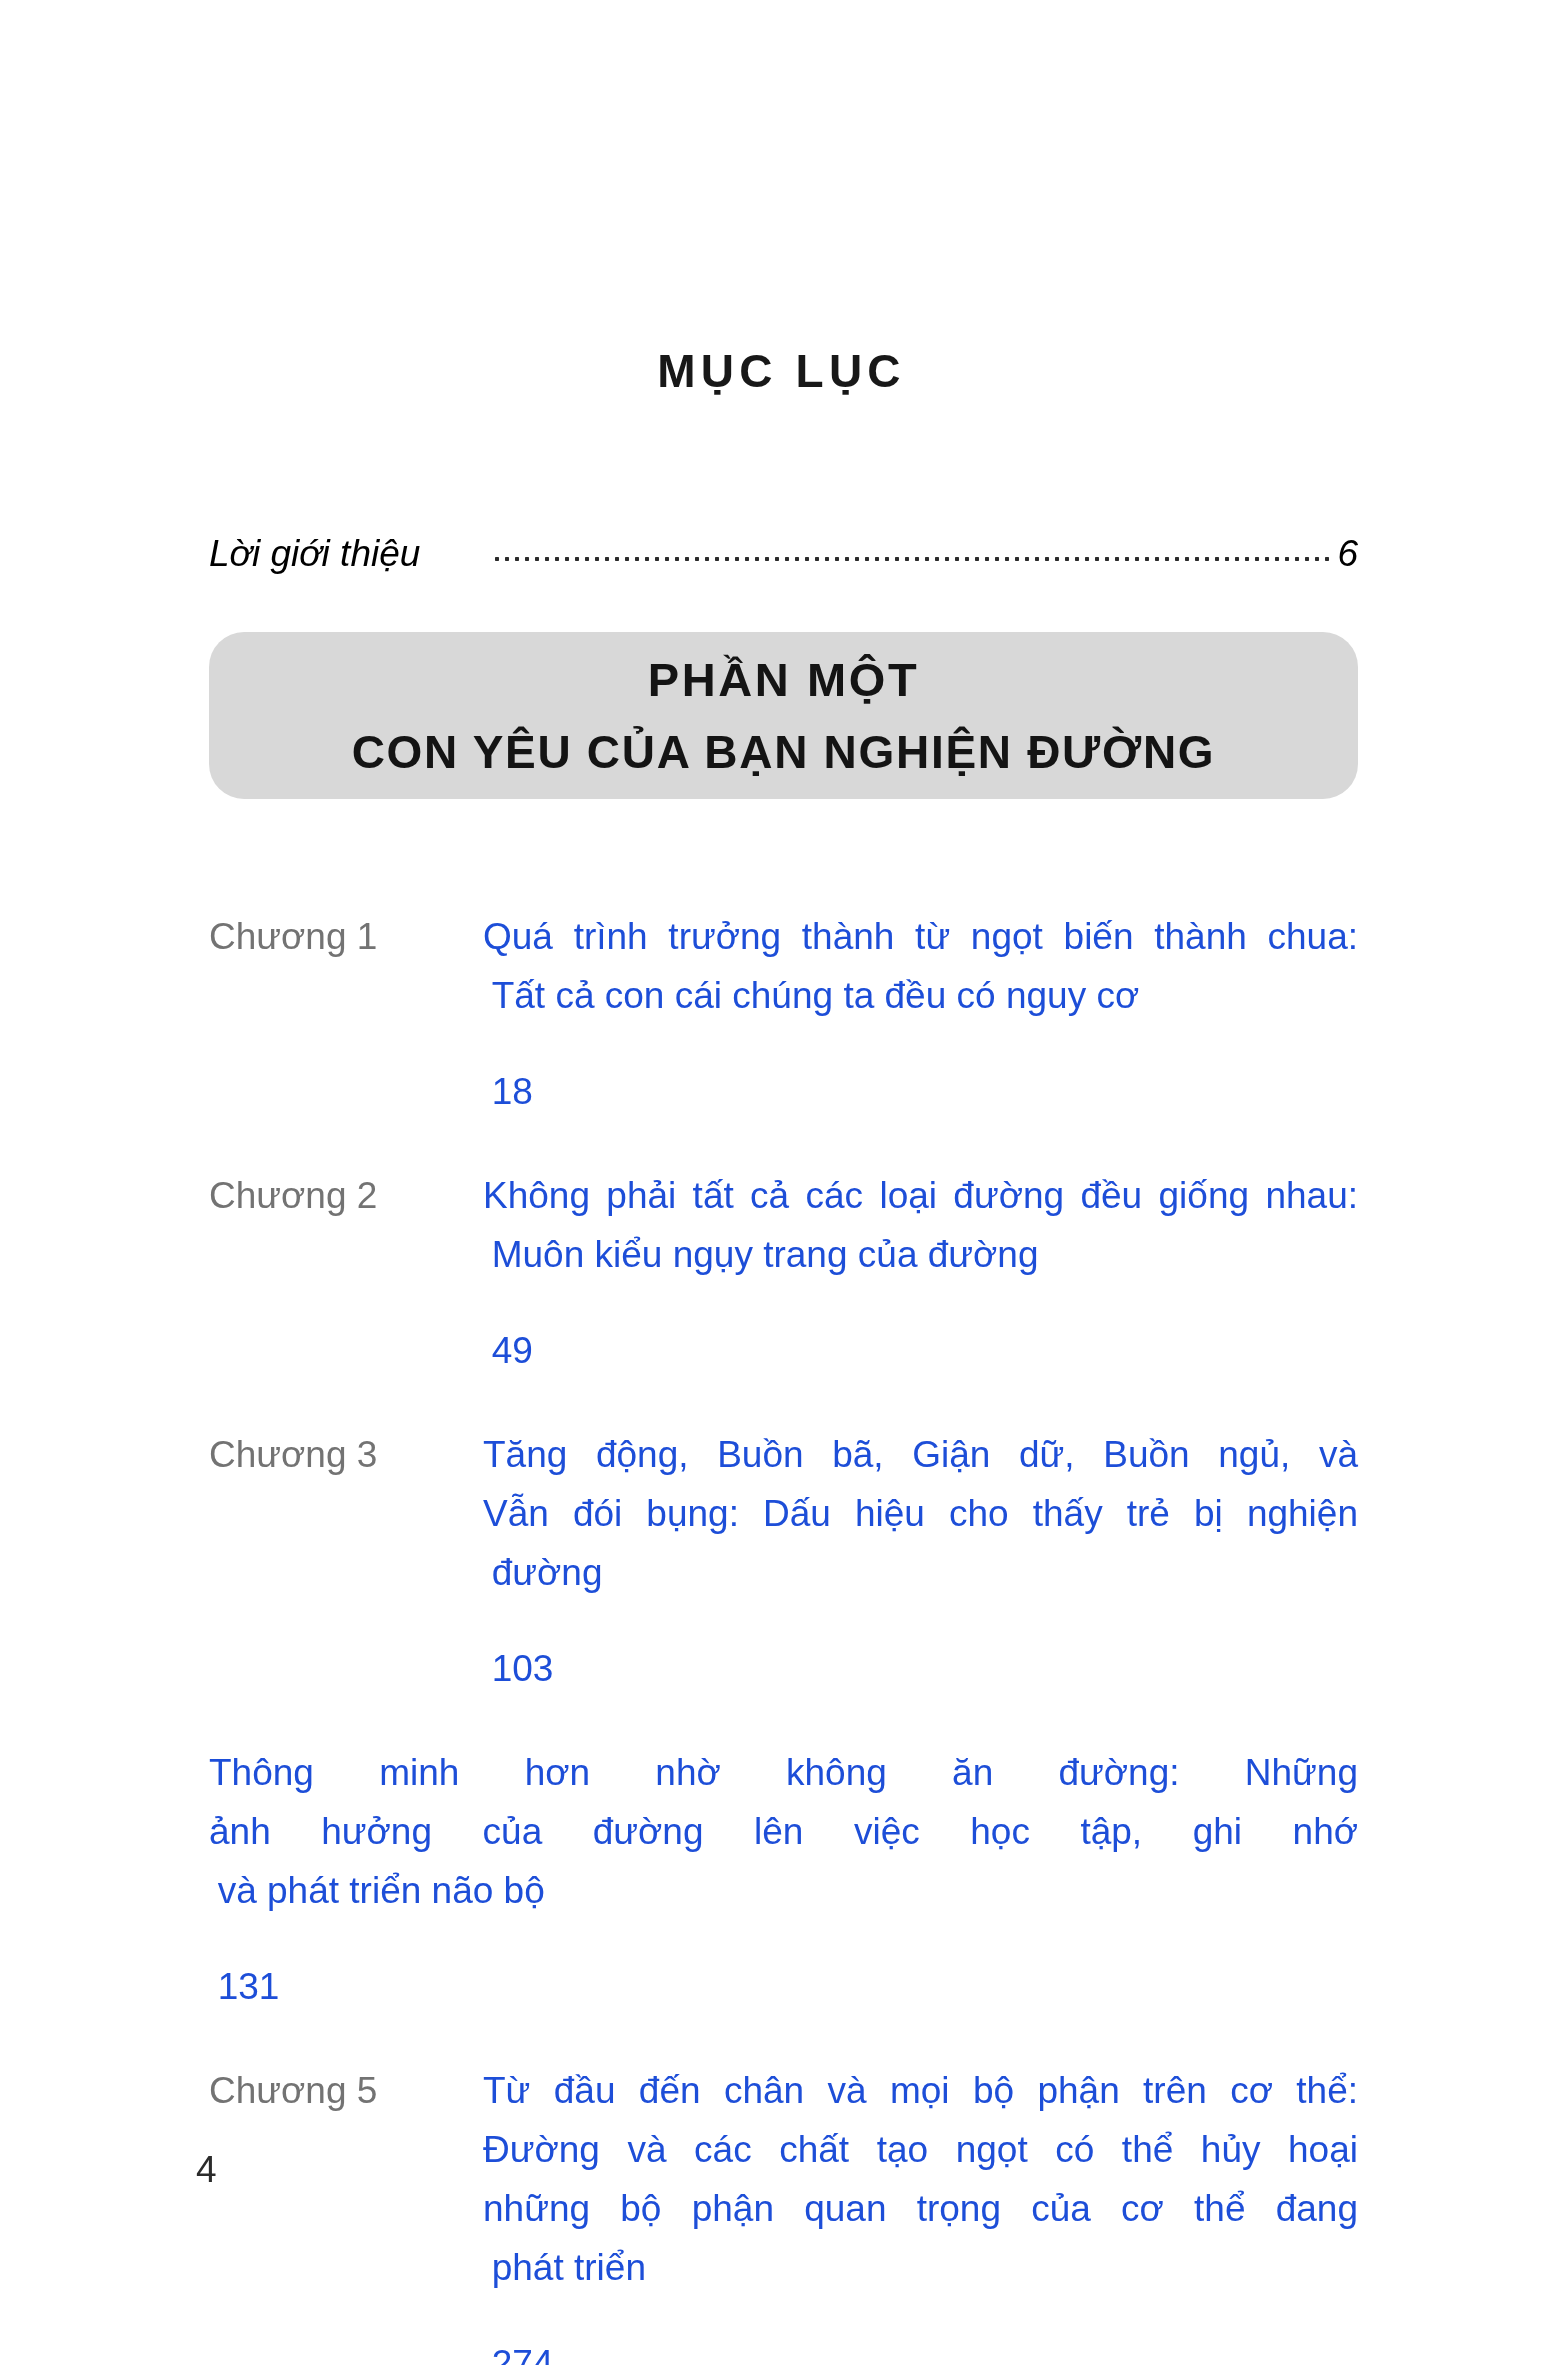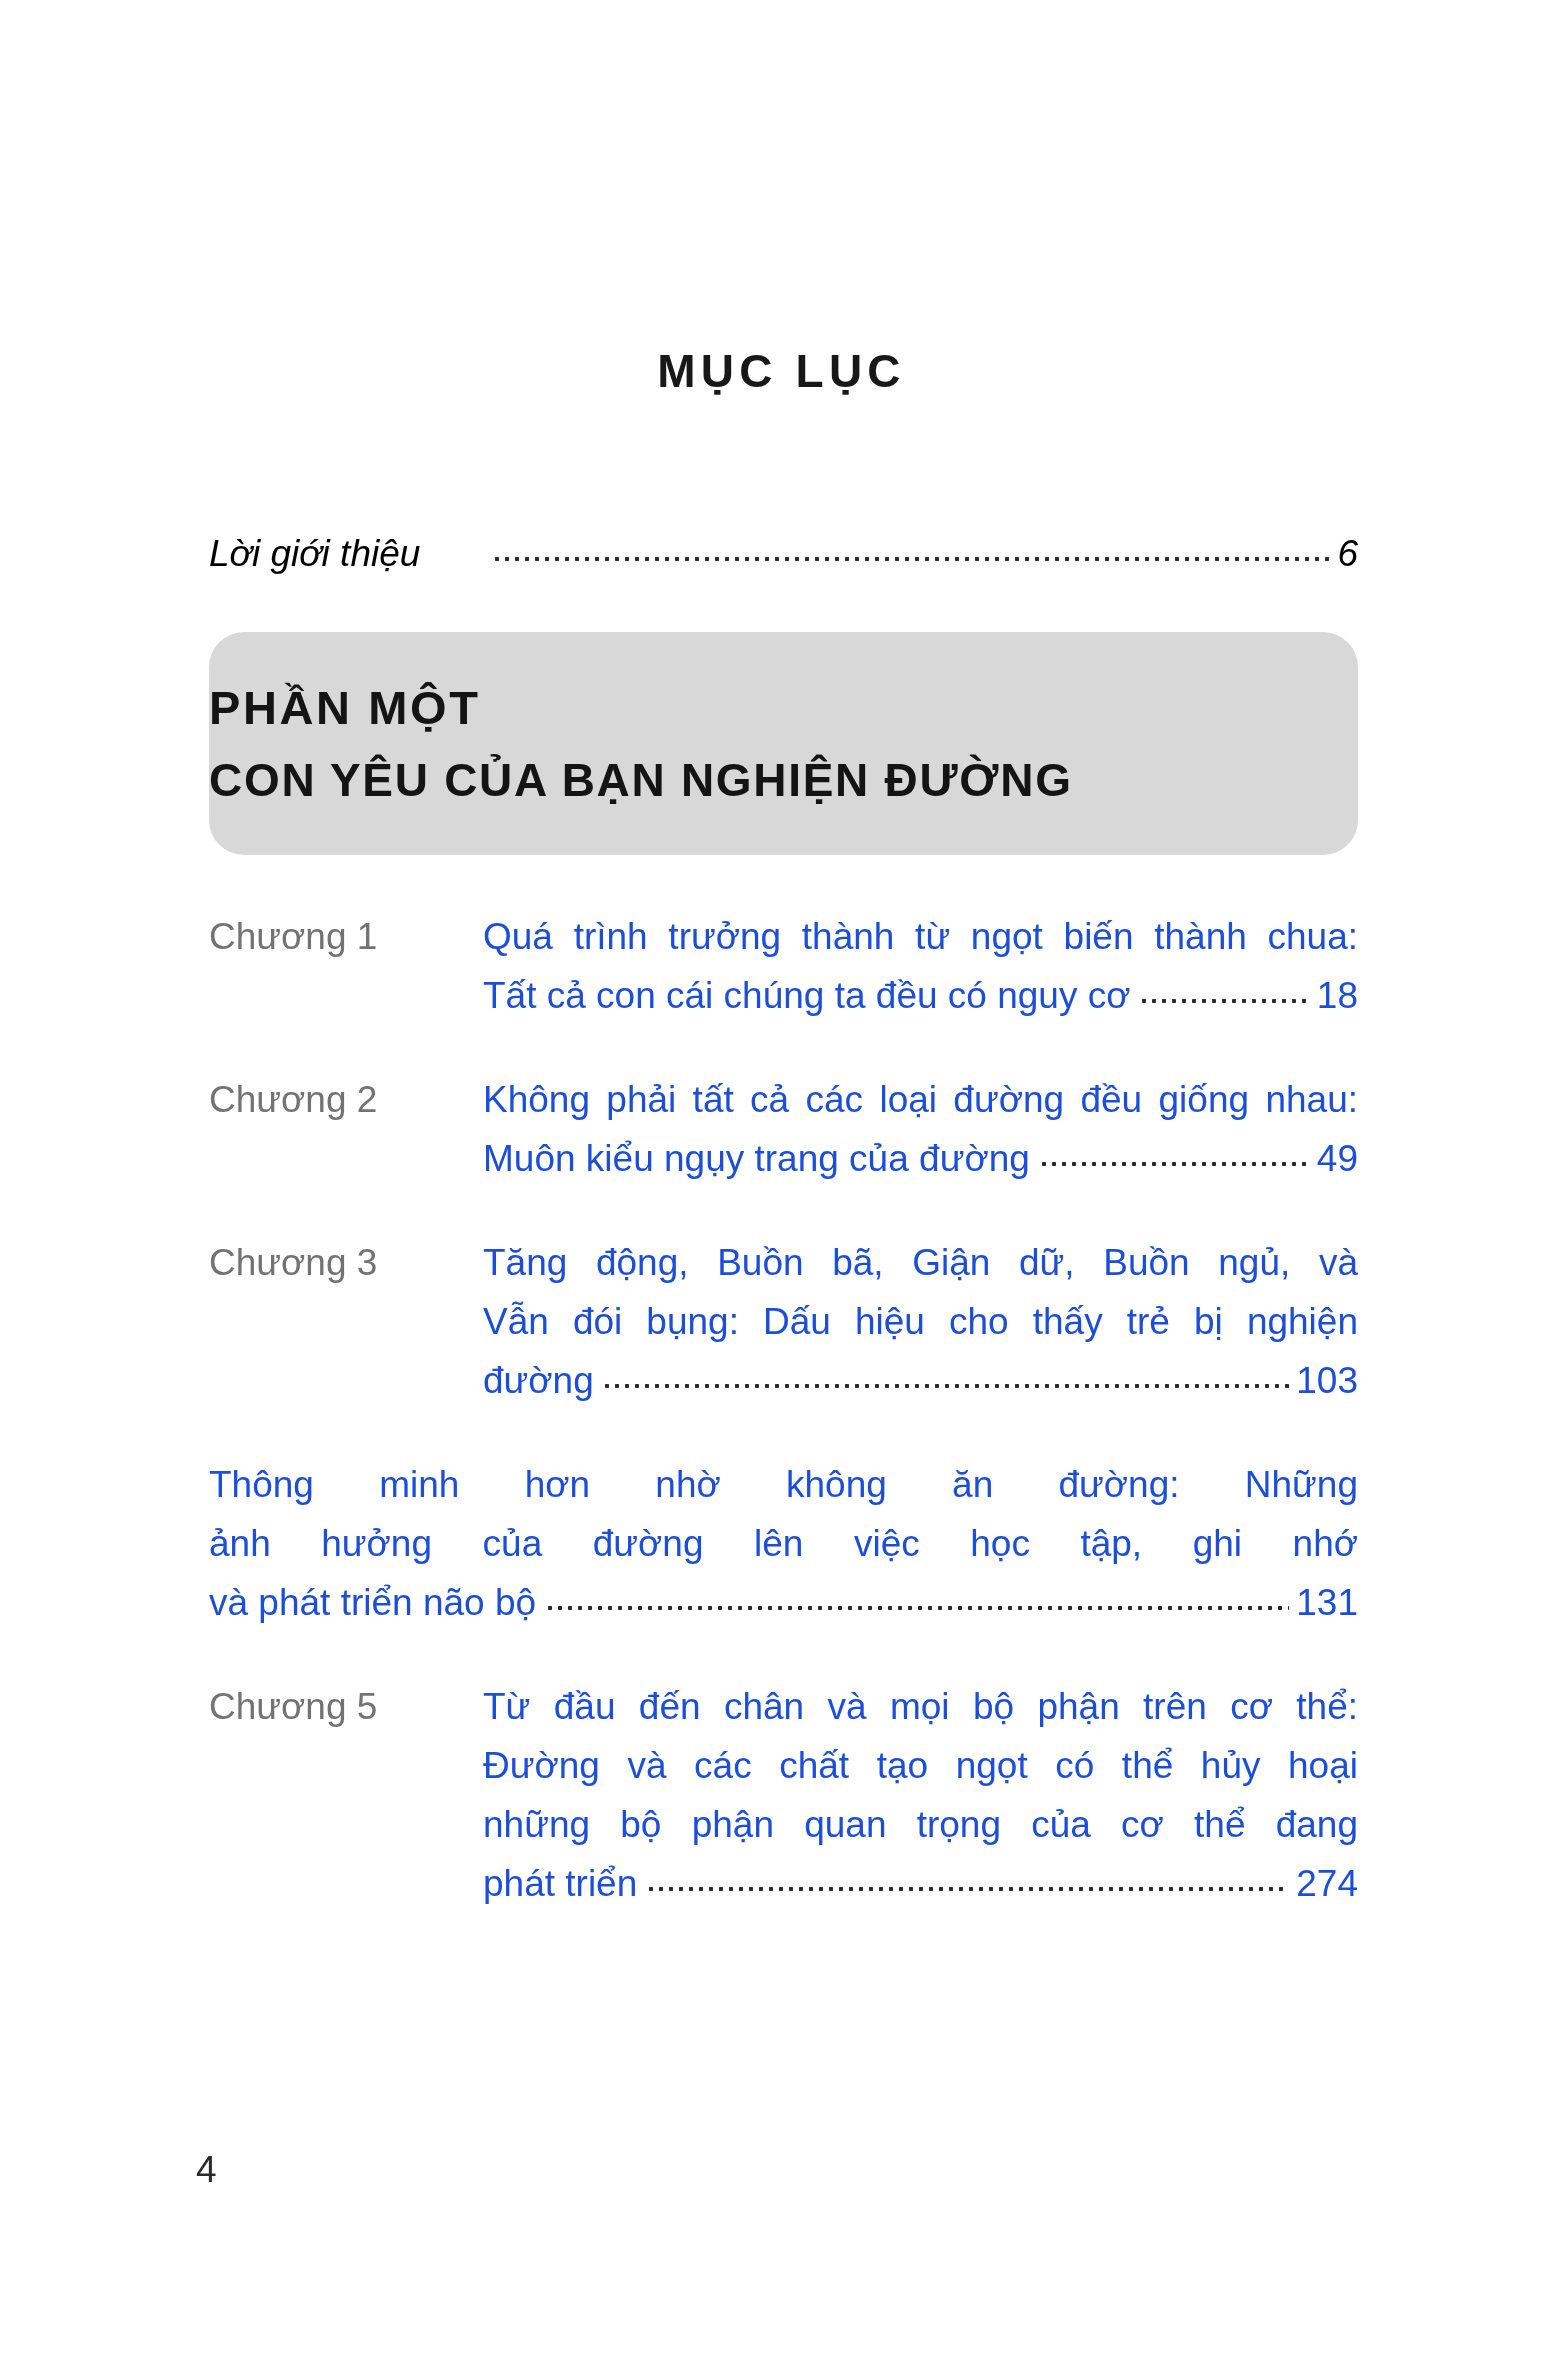--- a/index.html
+++ b/index.html
@@ -52,26 +52,27 @@
     background-size: 10px 10.4px;
     background-repeat: repeat-x;
     background-position: left bottom 1.7px;
   }
 
   .part-box {
     position: absolute;
     top: 632px;
     left: 209px;
     width: 1149px;
-    height: 223px;
+    height: 167px;
     background: #d8d8d8;
     border-radius: 35px;
     display: flex;
     flex-direction: column;
     justify-content: center;
+    align-items: center;
     gap: 17.4px;
     color: #141414;
   }
   .part-title {
     font-size: 47px;
     font-weight: 800;
     letter-spacing: 2.6px;
   }
   .part-subtitle {
     font-size: 46px;
@@ -104,20 +105,21 @@
     line-height: 59px;
     color: #1d4ed8;
   }
   .line.just {
     text-align: justify;
     text-align-last: justify;
   }
   .line.last {
     display: flex;
     align-items: baseline;
+    flex-direction: column;
   }
   .line.last .text {
     white-space: nowrap;
   }
   .pagenum {
     white-space: nowrap;
   }
 
   .corner-page-number {
     position: absolute;

